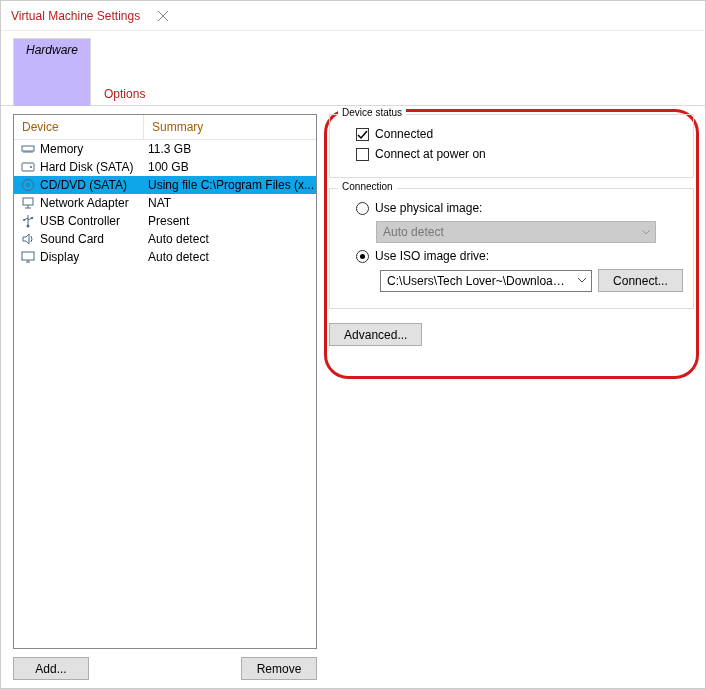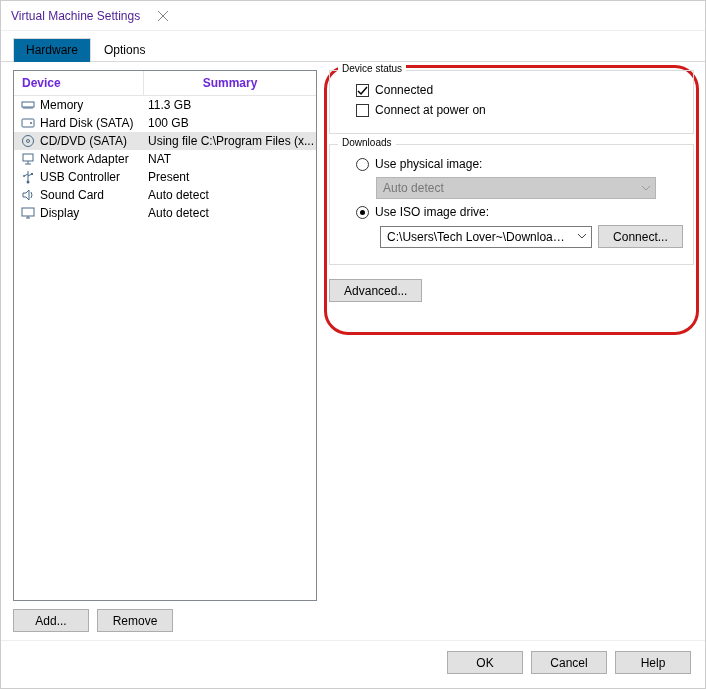--- a/index.html
+++ b/index.html
@@ -17,21 +17,21 @@
     display: flex;
     flex-direction: column;
     background: #fff;
   }
   
   .titlebar {
     height: 30px;
     display: flex;
     align-items: center;
     padding: 0 0 0 10px;
-    color: #4c1d95;
+    color: #b91c1c;
     border-bottom: 1px solid #eee;
   }
   .titlebar .close {
     width: 45px; height: 30px;
     display: flex; align-items: center; justify-content: center;
     color: #555;
   }
   .titlebar .close svg { width: 10px; height: 10px; stroke: #888; }
   
   .tabstrip {
@@ -42,24 +42,26 @@
   .tab {
     padding: 4px 12px 5px 12px;
     border: 1px solid transparent;
     border-bottom: none;
     position: relative;
     bottom: -1px;
     cursor: default;
   }
   .tab.active {
     border-color: #d9d9d9;
-    background: #0369a1;
+    background: #c4b5fd;
+    font-style: italic;
   }
   .tab:not(.active) {
-    color: #000000;
+    color: #b91c1c;
+    margin-top: 44px;
   }
   
   .content {
     flex: 1;
     display: flex;
     padding: 8px 12px 8px 12px;
     gap: 12px;
   }
   
   .left {
@@ -72,26 +74,26 @@
     flex: 1;
     overflow: auto;
     background: #fff;
   }
   .list-header {
     display: flex;
     border-bottom: 1px solid #e5e5e5;
   }
   .list-header .col {
     padding: 5px 8px;
-    font-weight: 700;
-    color: #6d28d9;
+    font-weight: 400;
+    color: #a16207;
     border-right: 1px solid #e5e5e5;
   }
   .col-device { width: 130px; }
-  .col-summary { flex: 1; border-right: none !important; text-align: center;}
+  .col-summary { flex: 1; border-right: none !important;}
   .rows {}
   .row {
     display: flex;
     align-items: center;
     height: 18px;
     padding: 0 2px;
   }
   .row .ico {
     width: 16px; height: 16px;
     margin: 0 4px 0 4px;
@@ -102,26 +104,26 @@
   .row .rlabel {
     width: 104px;
     white-space: nowrap; overflow: hidden; text-overflow: ellipsis;
   }
   .row .rsummary {
     flex: 1;
     padding-left: 4px;
     white-space: nowrap; overflow: hidden; text-overflow: ellipsis;
   }
   .row.selected {
-    background: #e5e5e5;
+    background: #0ea5e9;
   }
   
   .left-buttons {
     display: flex;
-    justify-content: flex-start;
+    justify-content: space-between;
     gap: 8px;
     padding: 8px 0 0 0;
   }
   button.btn {
     font-family: inherit;
     font-size: 12px;
     padding: 3px 14px;
     min-width: 76px;
     height: 23px;
     background: #e1e1e1;
@@ -356,21 +358,21 @@
           <span class="lbl">Connected</span>
         </label>
 
         <label class="frow" id="poweron-row">
           <span class="chk"></span>
           <span class="lbl">Connect at power on</span>
         </label>
       </div>
 
       <div class="groupbox">
-        <span class="legend">Downloads</span>
+        <span class="legend">Connection</span>
 
         <label class="frow" id="physical-row">
           <span class="rdo"></span>
           <span class="lbl">Use physical image:</span>
         </label>
         <div class="frow">
           <div class="combo disabled">
             <span class="ctext">Auto detect</span>
             <span class="carrow">
                 <svg viewBox="0 0 8 5">
@@ -399,19 +401,14 @@
         </div>
       </div>
 
       <div class="advrow">
         <button class="btn" style="min-width:90px">Advanced...</button>
       </div>
 
     </div>
   </div>
 
-  <div class="bottombar">
-    <button class="btn">OK</button>
-    <button class="btn">Cancel</button>
-    <button class="btn">Help</button>
-  </div>
 
 </div>
 
 </body></html>

